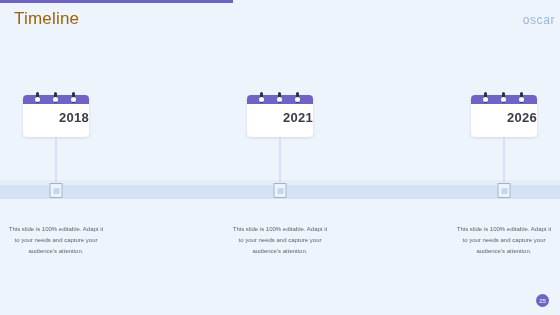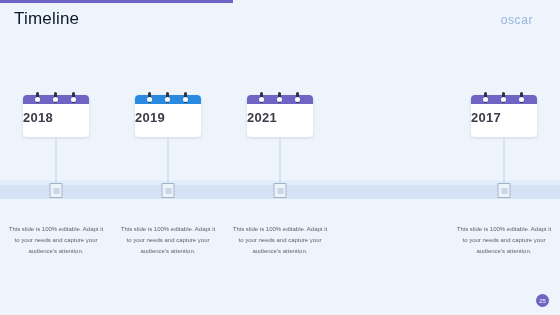--- a/index.html
+++ b/index.html
@@ -24,27 +24,27 @@
     height: 3px;
     background: #6f63c4;
   }
 
   
   .page-title {
     position: absolute;
     top: 9px;
     left: 14px;
     font-size: 17px;
-    color: #0f172a;
+    color: #a16207;
     letter-spacing: .2px;
   }
   .brand-logo {
     position: absolute;
     top: 13px;
-    right: 27px;
+    right: 5px;
     font-size: 12px;
     letter-spacing: .6px;
     color: #9ab4dd;
   }
 
   
   .timeline-band {
     position: absolute;
     left: 0;
     top: 185px;
@@ -120,21 +120,21 @@
   }
   .ring.r1 { left: 13px; }
   .ring.r2 { left: 31px; }
   .ring.r3 { left: 49px; }
 
   .cal-year {
     position: absolute;
     left: 0;
     right: 0;
     top: 15px;
-    text-align: left;
+    text-align: right;
     font-size: 13px;
     font-weight: bold;
     color: #3a3d47;
     letter-spacing: .3px;
   }
 
   
   .connector {
     position: absolute;
     top: 137px;
@@ -192,32 +192,20 @@
 <div class="timeline-band"></div>
 
 <div class="track" id="track">
     <div class="col" style="left: 0px; width: 112px;">
       <div class="cal">
         <div class="cal-head purple"></div>
         <span class="ring r1"></span>
         <span class="ring r2"></span>
         <span class="ring r3"></span>
         <div class="cal-year">2018</div>
-      </div>
-      <div class="connector"></div>
-      <div class="node"></div>
-      <div class="copy" style="left:6px;">This slide is 100% editable. Adapt it to your needs and capture your audience's attention.</div>
-    </div>
-    <div class="col" style="left: 112px; width: 112px;">
-      <div class="cal">
-        <div class="cal-head blue"></div>
-        <span class="ring r1"></span>
-        <span class="ring r2"></span>
-        <span class="ring r3"></span>
-        <div class="cal-year">2019</div>
       </div>
       <div class="connector"></div>
       <div class="node"></div>
       <div class="copy" style="left:6px;">This slide is 100% editable. Adapt it to your needs and capture your audience's attention.</div>
     </div>
     <div class="col" style="left: 224px; width: 112px;">
       <div class="cal">
         <div class="cal-head purple"></div>
         <span class="ring r1"></span>
         <span class="ring r2"></span>
@@ -227,21 +215,21 @@
       <div class="connector"></div>
       <div class="node"></div>
       <div class="copy" style="left:6px;">This slide is 100% editable. Adapt it to your needs and capture your audience's attention.</div>
     </div>
     <div class="col" style="left: 448px; width: 112px;">
       <div class="cal">
         <div class="cal-head purple"></div>
         <span class="ring r1"></span>
         <span class="ring r2"></span>
         <span class="ring r3"></span>
-        <div class="cal-year">2017</div>
+        <div class="cal-year">2026</div>
       </div>
       <div class="connector"></div>
       <div class="node"></div>
       <div class="copy" style="left:6px;">This slide is 100% editable. Adapt it to your needs and capture your audience's attention.</div>
     </div>
   </div>
 
 <div class="page-badge" style="position:absolute;right:11px;bottom:8px;width:13px;height:13px;border-radius:50%;background:#6f63c4;color:#fff;font-size:6px;display:flex;align-items:center;justify-content:center;">25</div>
 
 </body></html>

